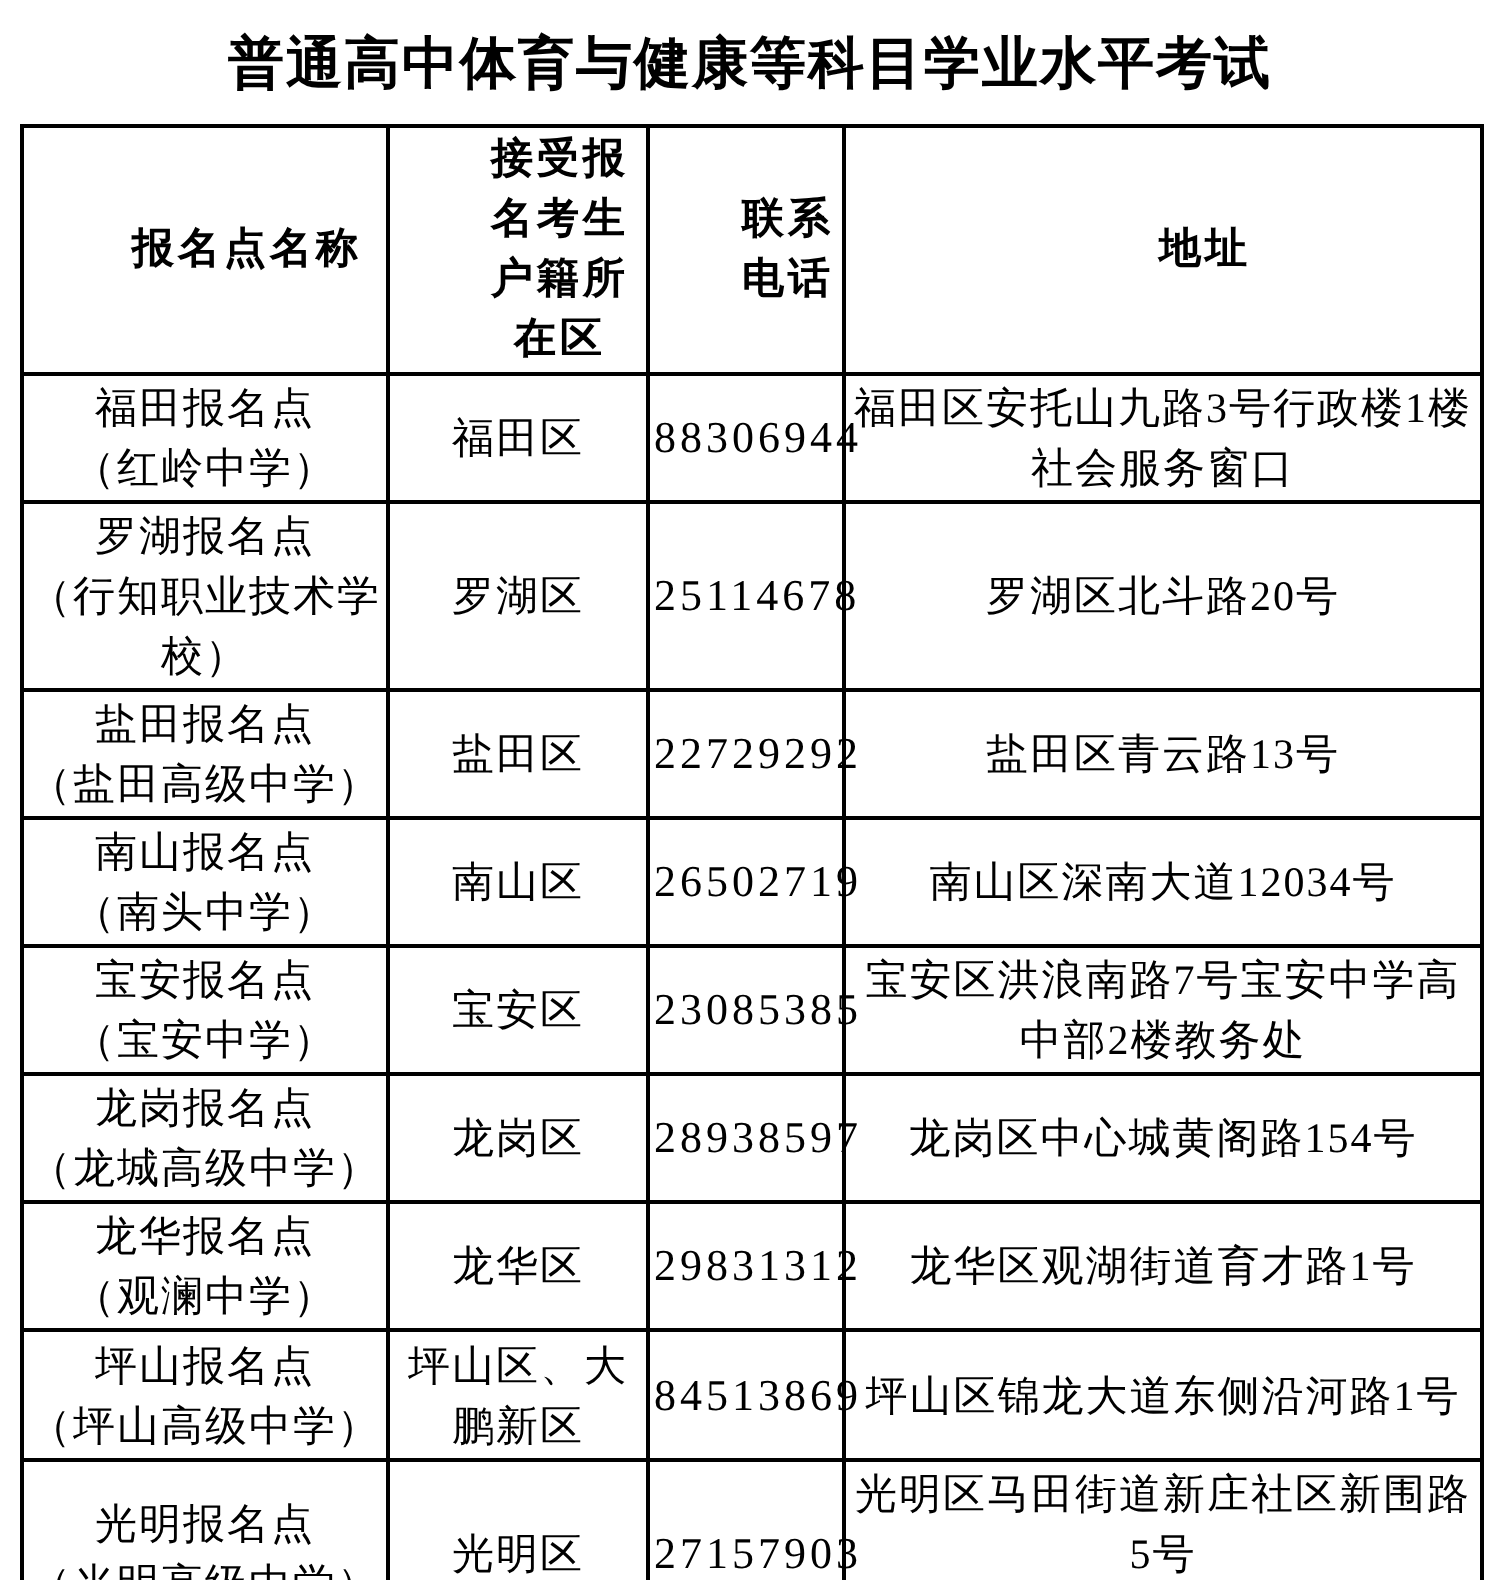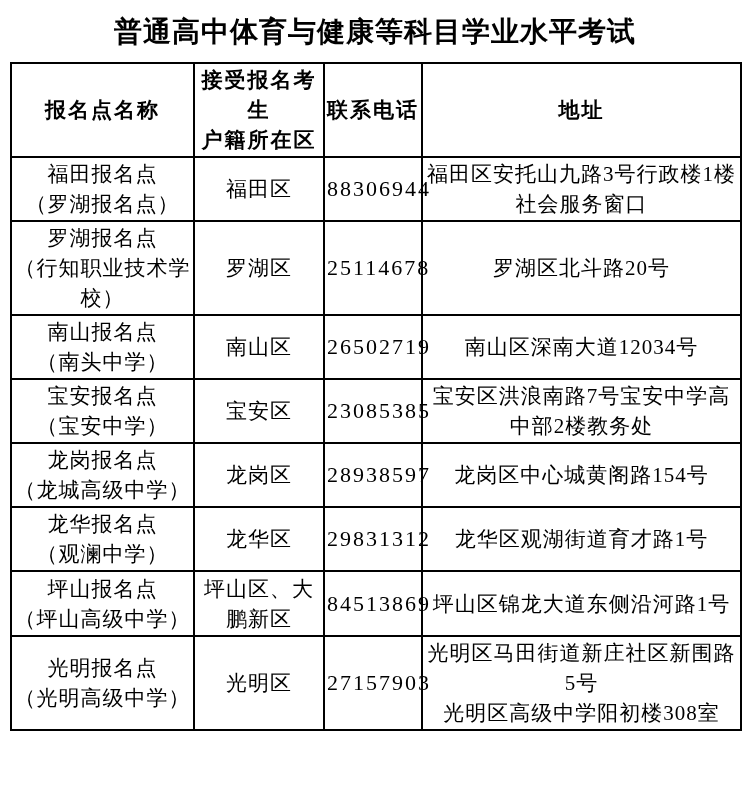--- a/index.html
+++ b/index.html
@@ -39,20 +39,21 @@
     white-space: pre-line;
     font-size: 21px;
     line-height: 30px;
     letter-spacing: 1px;
     padding: 1px 2px;
   }
   .reg-table th {
     font-family: "Liberation Sans", sans-serif;
     font-weight: bold;
     letter-spacing: 2px;
+    padding-left: 44px;
   }
   .reg-table td.phone {
     font-family: "Liberation Serif", serif;
     font-size: 22px;
     letter-spacing: 2px;
     white-space: nowrap;
     text-align: right;
   }
 
   tr.hrow { height: 55px; }
@@ -85,32 +86,39 @@
       <th>报名点名称</th>
       <th>接受报名考生
 户籍所在区</th>
       <th>联系电话</th>
       <th>地址</th>
     </tr>
   </thead>
   <tbody>
     <tr class="r0">
       <td>福田报名点
-（罗湖报名点）</td>
+（红岭中学）</td>
       <td>福田区</td>
       <td class="phone">88306944</td>
       <td>福田区安托山九路3号行政楼1楼
 社会服务窗口</td>
     </tr>
     <tr class="r1">
       <td>罗湖报名点
 （行知职业技术学校）</td>
       <td>罗湖区</td>
       <td class="phone">25114678</td>
       <td>罗湖区北斗路20号</td>
+    </tr>
+    <tr class="r2">
+      <td>盐田报名点
+（盐田高级中学）</td>
+      <td>盐田区</td>
+      <td class="phone">22729292</td>
+      <td>盐田区青云路13号</td>
     </tr>
     <tr class="r3">
       <td>南山报名点
 （南头中学）</td>
       <td>南山区</td>
       <td class="phone">26502719</td>
       <td>南山区深南大道12034号</td>
     </tr>
     <tr class="r4">
       <td>宝安报名点

